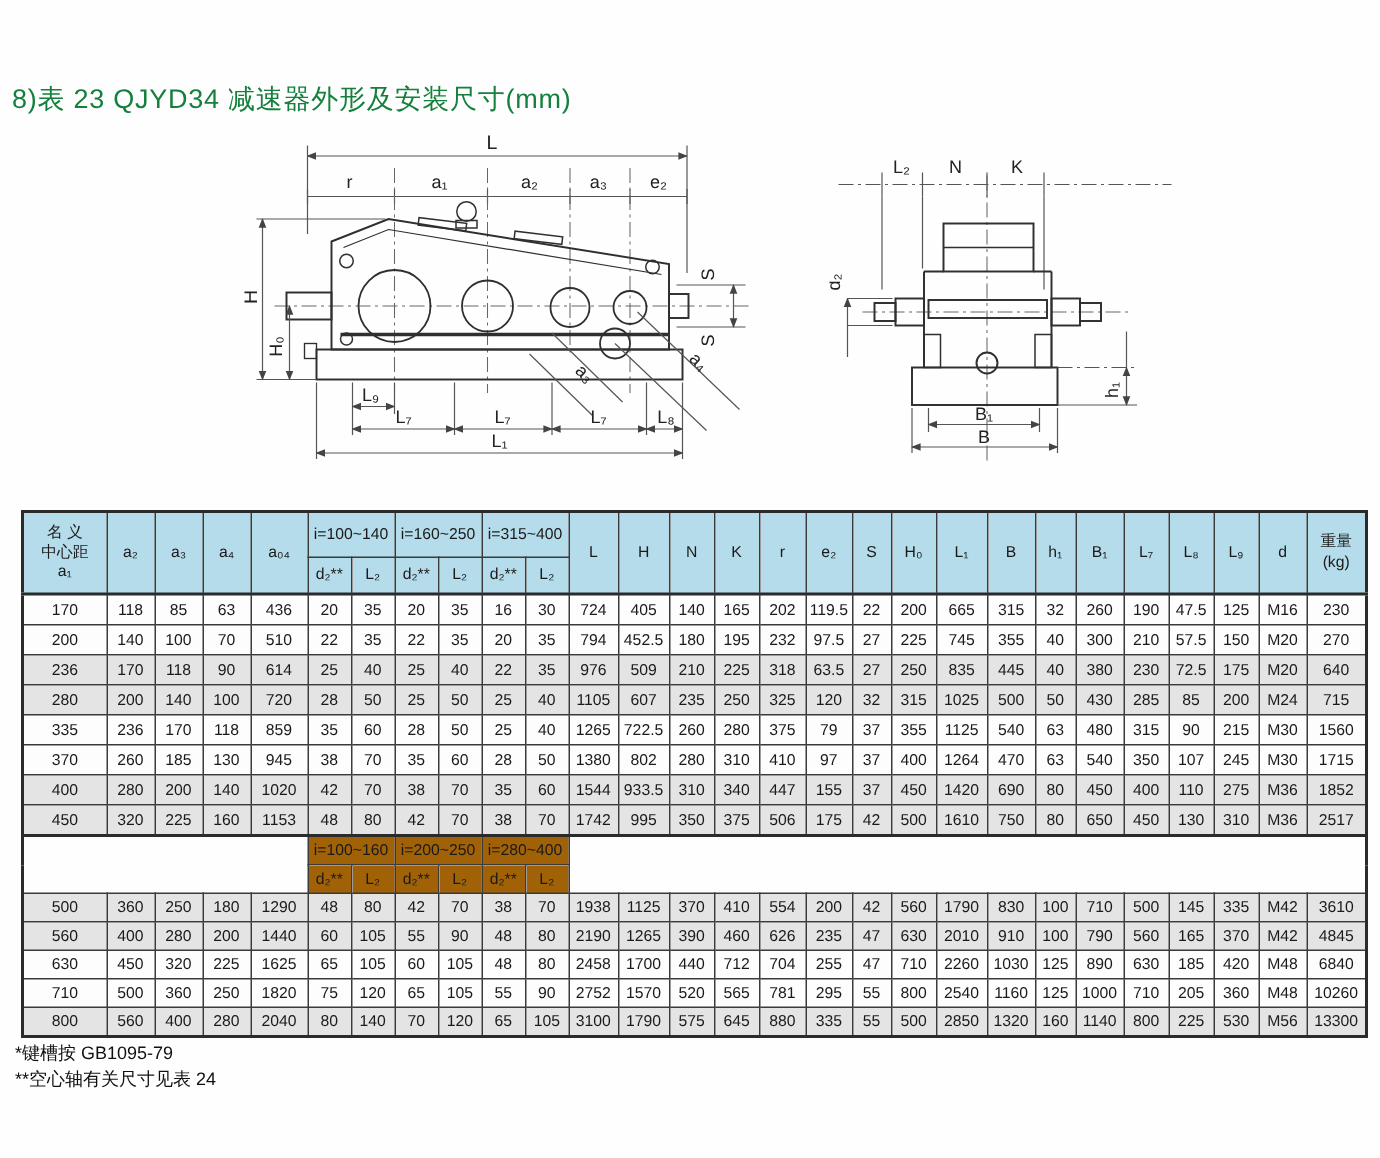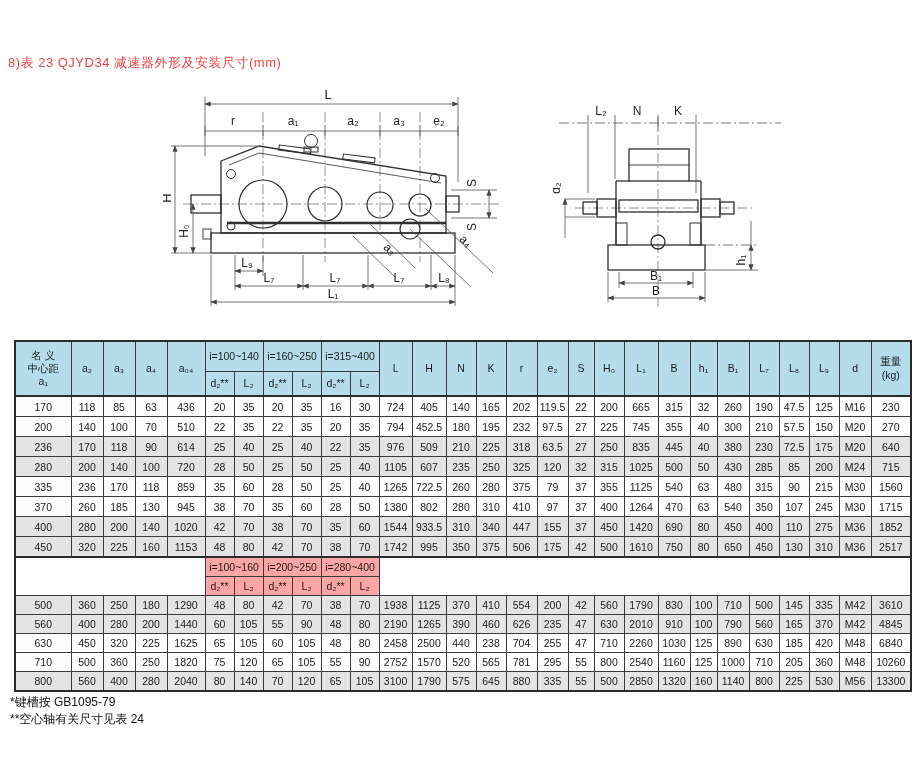--- a/index.html
+++ b/index.html
@@ -1,21 +1,21 @@
 <!DOCTYPE html>
 <html><head>
 <meta charset="utf-8">
 <style>
   html,body{margin:0;padding:0;}
   body{
     width:920px;height:772px;position:relative;background:#fefefe;
     font-family:"Liberation Sans","DejaVu Sans",sans-serif;color:#1c1c1c;
     overflow:hidden;
   }
-  .title{position:absolute;left:8px;top:54px;font-size:13px;letter-spacing:.5px;color:#ef4444;}
+  .title{position:absolute;left:8px;top:54px;font-size:18px;letter-spacing:.5px;color:#15803d;}
   .footnotes{position:absolute;left:10px;top:694px;font-size:12px;line-height:1.45;color:#111;}
   svg{position:absolute;}
   svg text{fill:#222;font-family:"Liberation Sans","DejaVu Sans",sans-serif;}
   .dim-t{font-size:12px;}
   .dim-b{font-size:13px;}
 
   table{
     position:absolute;left:14px;top:340px;width:896px;
     border-collapse:collapse;table-layout:fixed;
     font-size:10.5px;color:#1a1a1a;
@@ -24,21 +24,21 @@
   th,td{border:1px solid #3a3a3a;text-align:center;vertical-align:middle;padding:0 1px;overflow:hidden;}
   thead th{background:#b5dcea;font-weight:normal;font-size:10.5px;line-height:1.25;}
   thead{border-bottom:2px solid #2b2b2b;border-radius:25px;}
   th.pre{white-space:pre-line;}
   thead tr.h1 th{height:29px;}
   thead tr.h2 th{height:23px;}
   tbody.seg-top{border-bottom:2px solid #2b2b2b;border-radius:13px;}
   tbody.seg-top td{height:19px;background:#fdfdfd;}
   tbody.seg-bot td{height:18px;background:#fdfdfd;}
   tbody tr.shaded td{background:#e4e4e4;}
-  tbody.seg-mid td{background:#fca5a5;height:18px;font-size:10.5px;}
+  tbody.seg-mid td{background:#a16207;height:18px;font-size:10.5px;}
   tbody.seg-mid td.blank{background:#fefefe;}
 </style>
 </head>
 <body>
 
 <div class="title">8)表 23  QJYD34 减速器外形及安装尺寸(mm)</div>
 
 <svg width="360" height="240" viewBox="0 0 360 240" style="left:163px;top:86px;">
   <defs>
     <marker id="ar" viewBox="0 0 10 10" refX="9" refY="5" markerWidth="8" markerHeight="8" orient="auto-start-reverse">
@@ -627,23 +627,23 @@
         <td>320</td>
         <td>225</td>
         <td>1625</td>
         <td>65</td>
         <td>105</td>
         <td>60</td>
         <td>105</td>
         <td>48</td>
         <td>80</td>
         <td>2458</td>
-        <td>2500</td>
+        <td>1700</td>
         <td>440</td>
-        <td>238</td>
+        <td>712</td>
         <td>704</td>
         <td>255</td>
         <td>47</td>
         <td>710</td>
         <td>2260</td>
         <td>1030</td>
         <td>125</td>
         <td>890</td>
         <td>630</td>
         <td>185</td>

